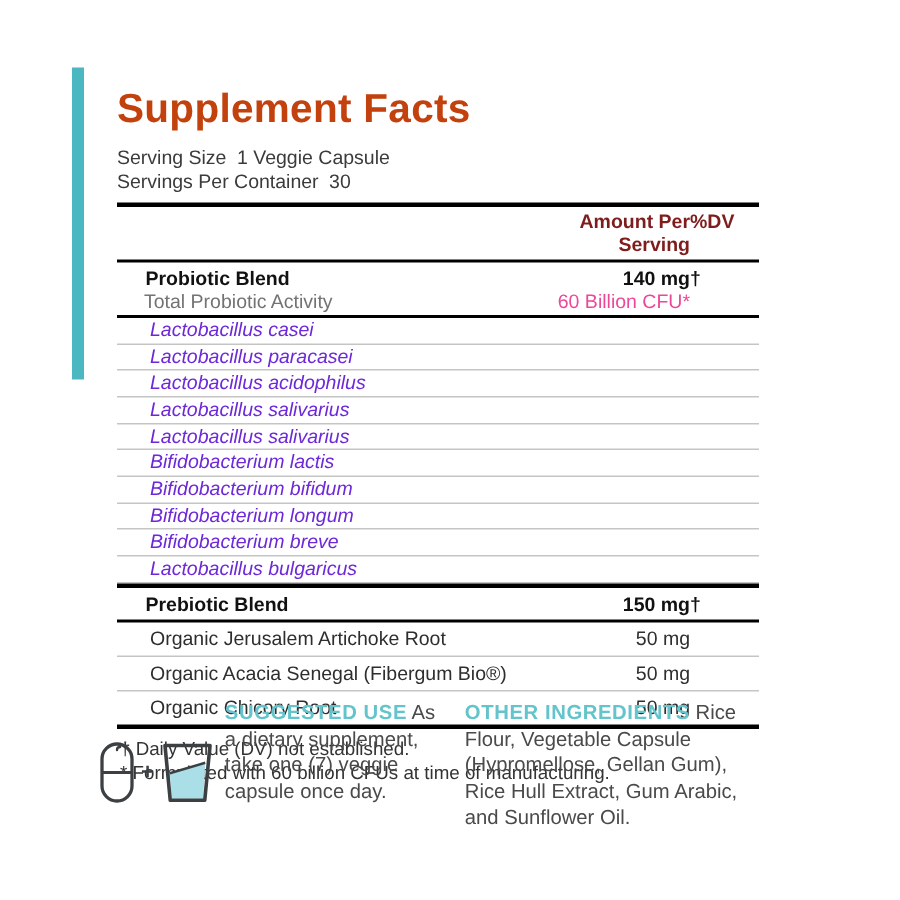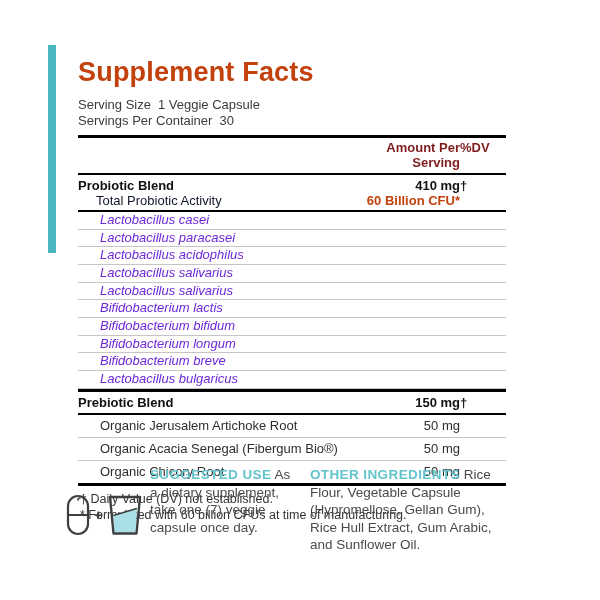--- a/index.html
+++ b/index.html
@@ -24,24 +24,24 @@
   
   .facts-table { width:100%; border-top:3px solid #000; }
   .row { display:grid; grid-template-columns:1fr 112px 46px; align-items:start; }
   .cell-amount { text-align:right; }
   .cell-dv { text-align:left; }
   .header-row {
     font-weight:bold; font-size:13px; padding:2px 0 3px;
     border-bottom:2px solid #000; color:#7f1d1d;
   }
   .blend-row { font-size:13px; padding:3px 0 2px; color:#111; }
-  .blend-row .blend-name { font-weight:bold; }
-  .blend-row .sub-name { padding-left:18px; font-weight:normal; color:#0f172a; }
+  .blend-row .blend-name { font-weight:bold;margin-left:19px; }
+  .blend-row .sub-name { padding-left:18px; font-weight:normal; color:#737373; }
   .blend-row .amt-main { font-weight:bold; }
-  .blend-row .amt-sub { font-weight:bold; color:#c2410c; }
+  .blend-row .amt-sub { font-weight:normal; color:#ec4899; }
   .blend-row .cell-dv { font-weight:bold; }
   .probiotic-row { border-bottom:2px solid #000; }
   .species-row {
     font-size:13px; font-style:italic; color:#6d28d9;
     padding:1px 0 2px 22px; border-bottom:1px solid #c5c5c5; line-height:1.05;
   }
   .species-row:last-of-type { border-bottom:none; }
   .prebiotic-row { border-top:3px solid #000; border-bottom:2px solid #000; padding:3px 0; }
   .ingredient-row {
     font-size:13px; color:#2e2e2e; padding:3px 0 4px;
@@ -84,21 +84,21 @@
         <div class="cell-amount">Amount Per Serving</div>
         <div class="cell-dv">%DV</div>
       </div>
 
       <div class="row blend-row probiotic-row">
         <div>
           <div class="blend-name">Probiotic Blend</div>
           <div class="sub-name">Total Probiotic Activity</div>
         </div>
         <div class="cell-amount">
-          <div class="amt-main">410 mg</div>
+          <div class="amt-main">140 mg</div>
           <div class="amt-sub">60 Billion CFU*</div>
         </div>
         <div class="cell-dv">†</div>
       </div>
 
       <div class="species-row">Lactobacillus casei</div>
       <div class="species-row">Lactobacillus paracasei</div>
       <div class="species-row">Lactobacillus acidophilus</div>
       <div class="species-row">Lactobacillus salivarius</div>
       <div class="species-row">Lactobacillus salivarius</div>

